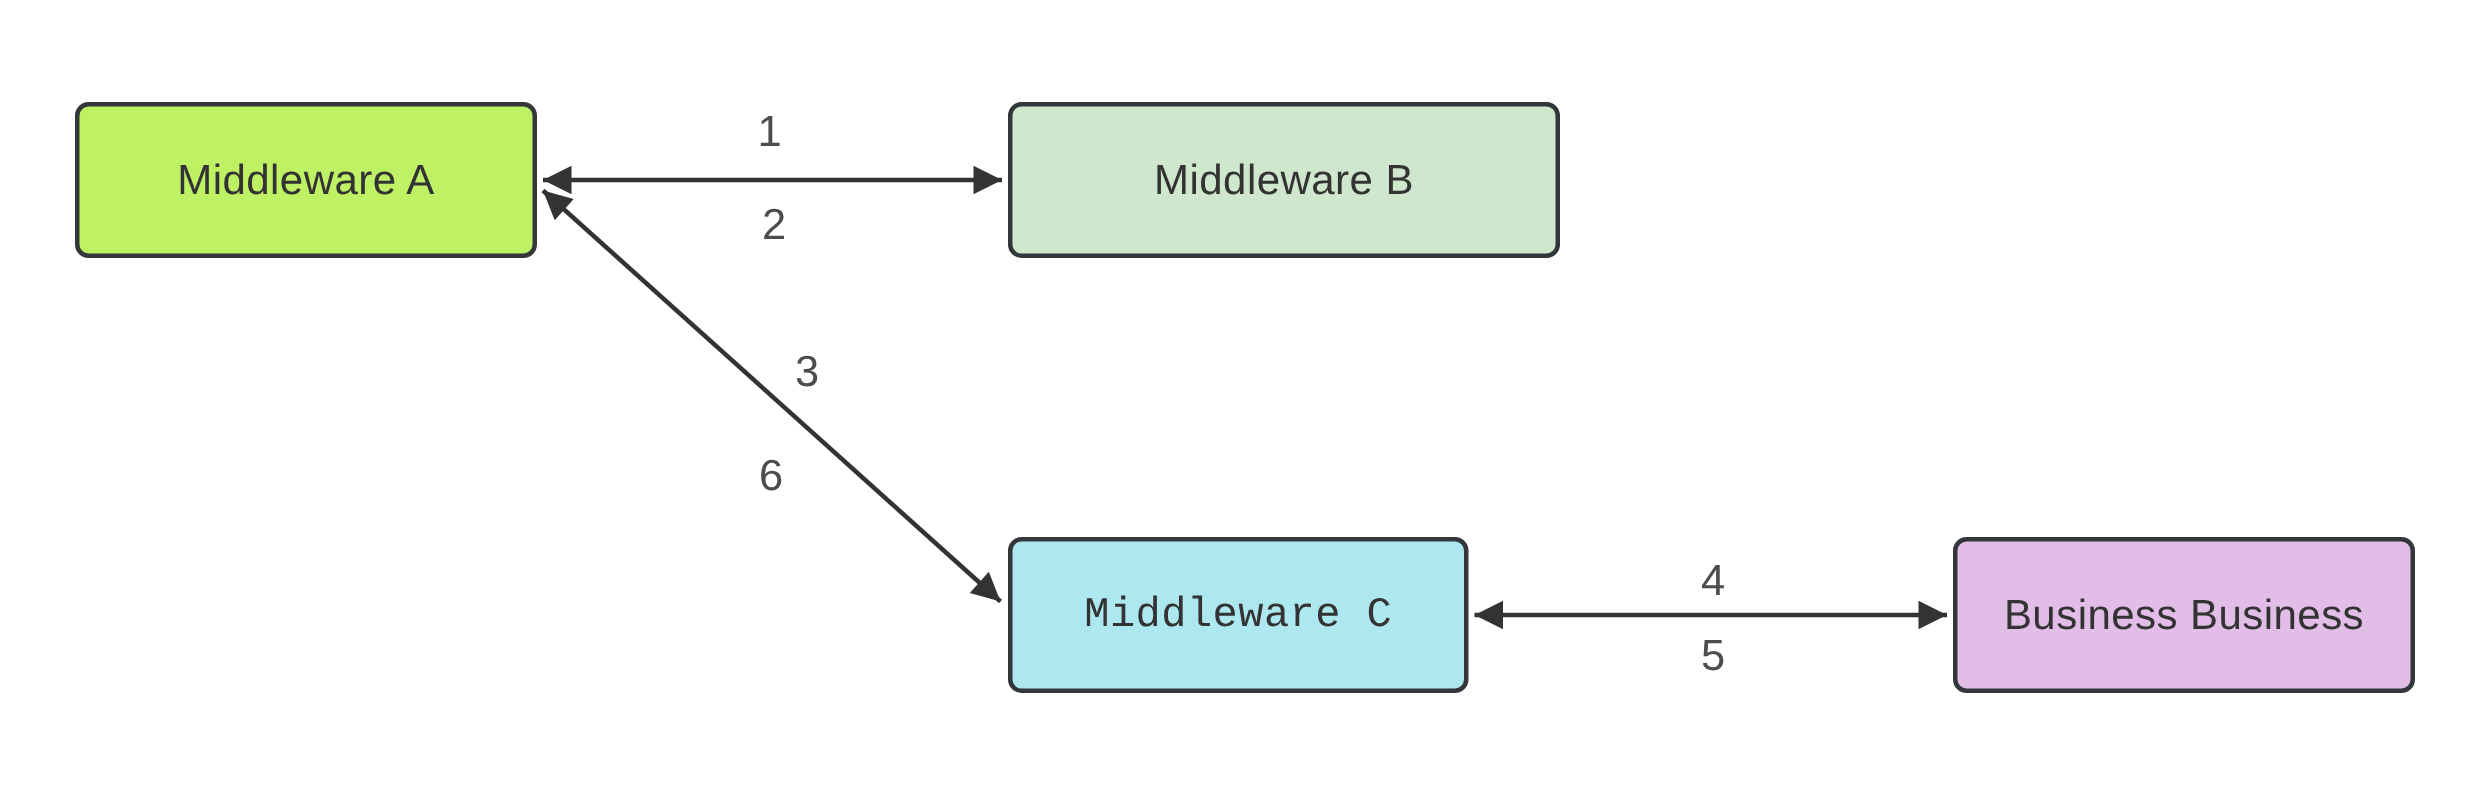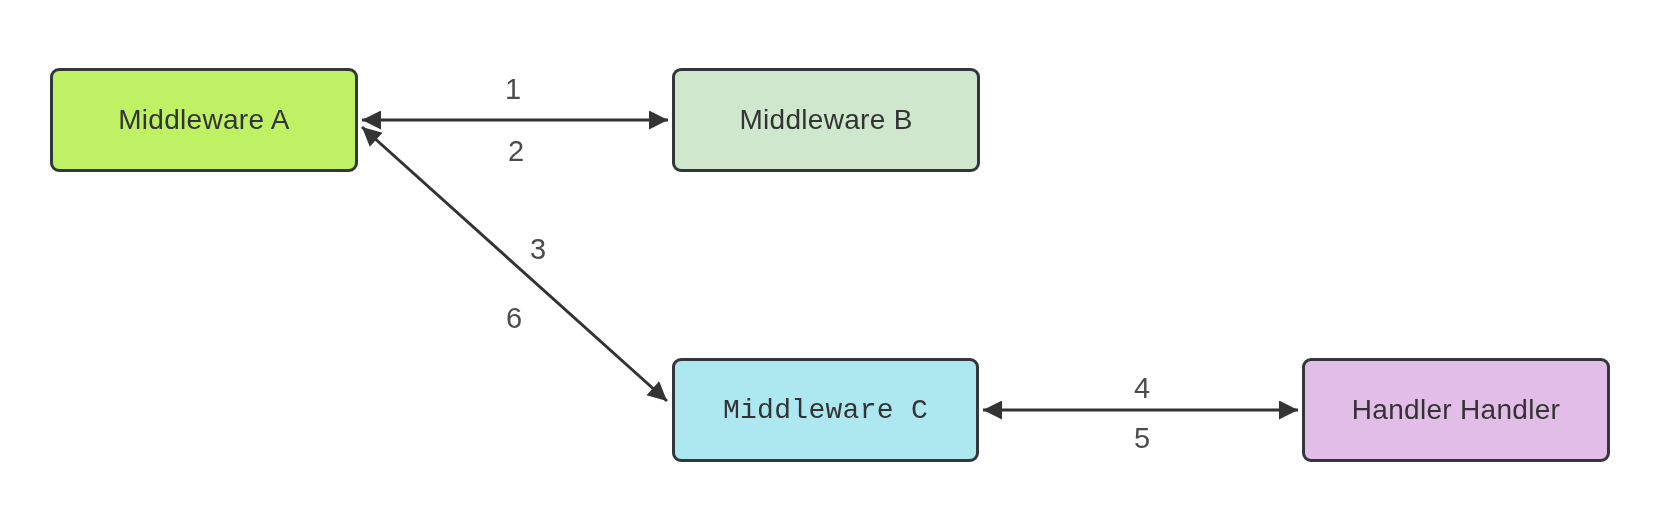--- a/index.html
+++ b/index.html
@@ -29,21 +29,21 @@
     border: 3px solid #33363a;
     border-radius: 9px;
     display: flex;
     align-items: center;
     justify-content: center;
     font-size: 28px;
     color: #333333;
     letter-spacing: 0.3px;
   }
   .node-a { left: 50px;   top: 68px;  width: 308px; height: 104px; background: #bef264; }
-  .node-b { left: 672px;  top: 68px;  width: 308px; height: 104px; background: #cfe8cd; }
+  .node-b { left: 672px;  top: 68px;  width: 368px; height: 104px; background: #cfe8cd; }
   .node-c { left: 672px;  top: 358px; width: 307px; height: 104px; background: #ade8f0; font-family: Liberation Mono, monospace; }
   .node-h { left: 1302px; top: 358px; width: 308px; height: 104px; background: #e2bde7; }
   .edge-label {
     position: absolute;
     transform: translate(-50%, -50%);
     font-size: 29px;
     color: #4c4c4c;
     line-height: 1;
     white-space: nowrap;
   }
@@ -73,21 +73,21 @@
   <div class="node node-a">
     <span>Middleware A</span>
   </div>
   <div class="node node-b">
     <span>Middleware B</span>
   </div>
   <div class="node node-c">
     <span>Middleware C</span>
   </div>
   <div class="node node-h">
-    <span>Handler Handler</span>
+    <span>Business Business</span>
   </div>
 
   <div class="edge-label lbl-1">1</div>
   <div class="edge-label lbl-2">2</div>
   <div class="edge-label lbl-3">3</div>
   <div class="edge-label lbl-6">6</div>
   <div class="edge-label lbl-4">4</div>
   <div class="edge-label lbl-5">5</div>
 
 </div>

